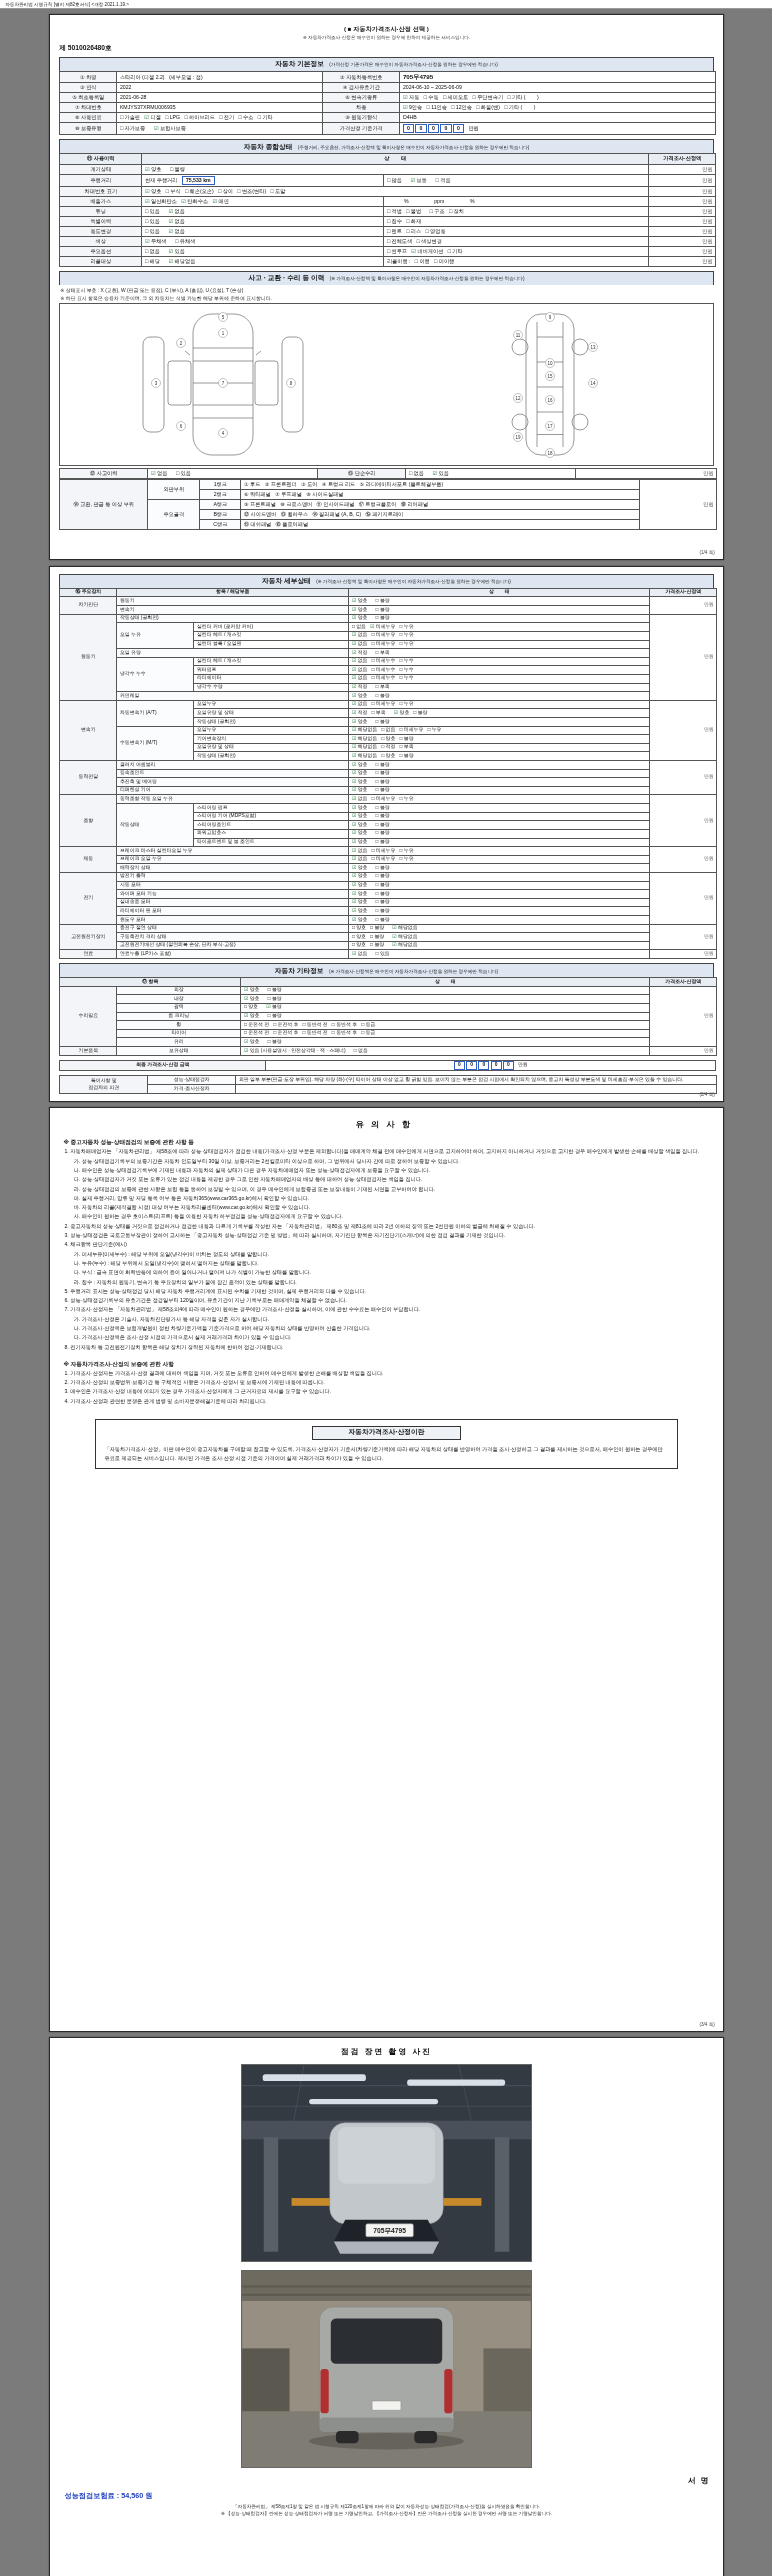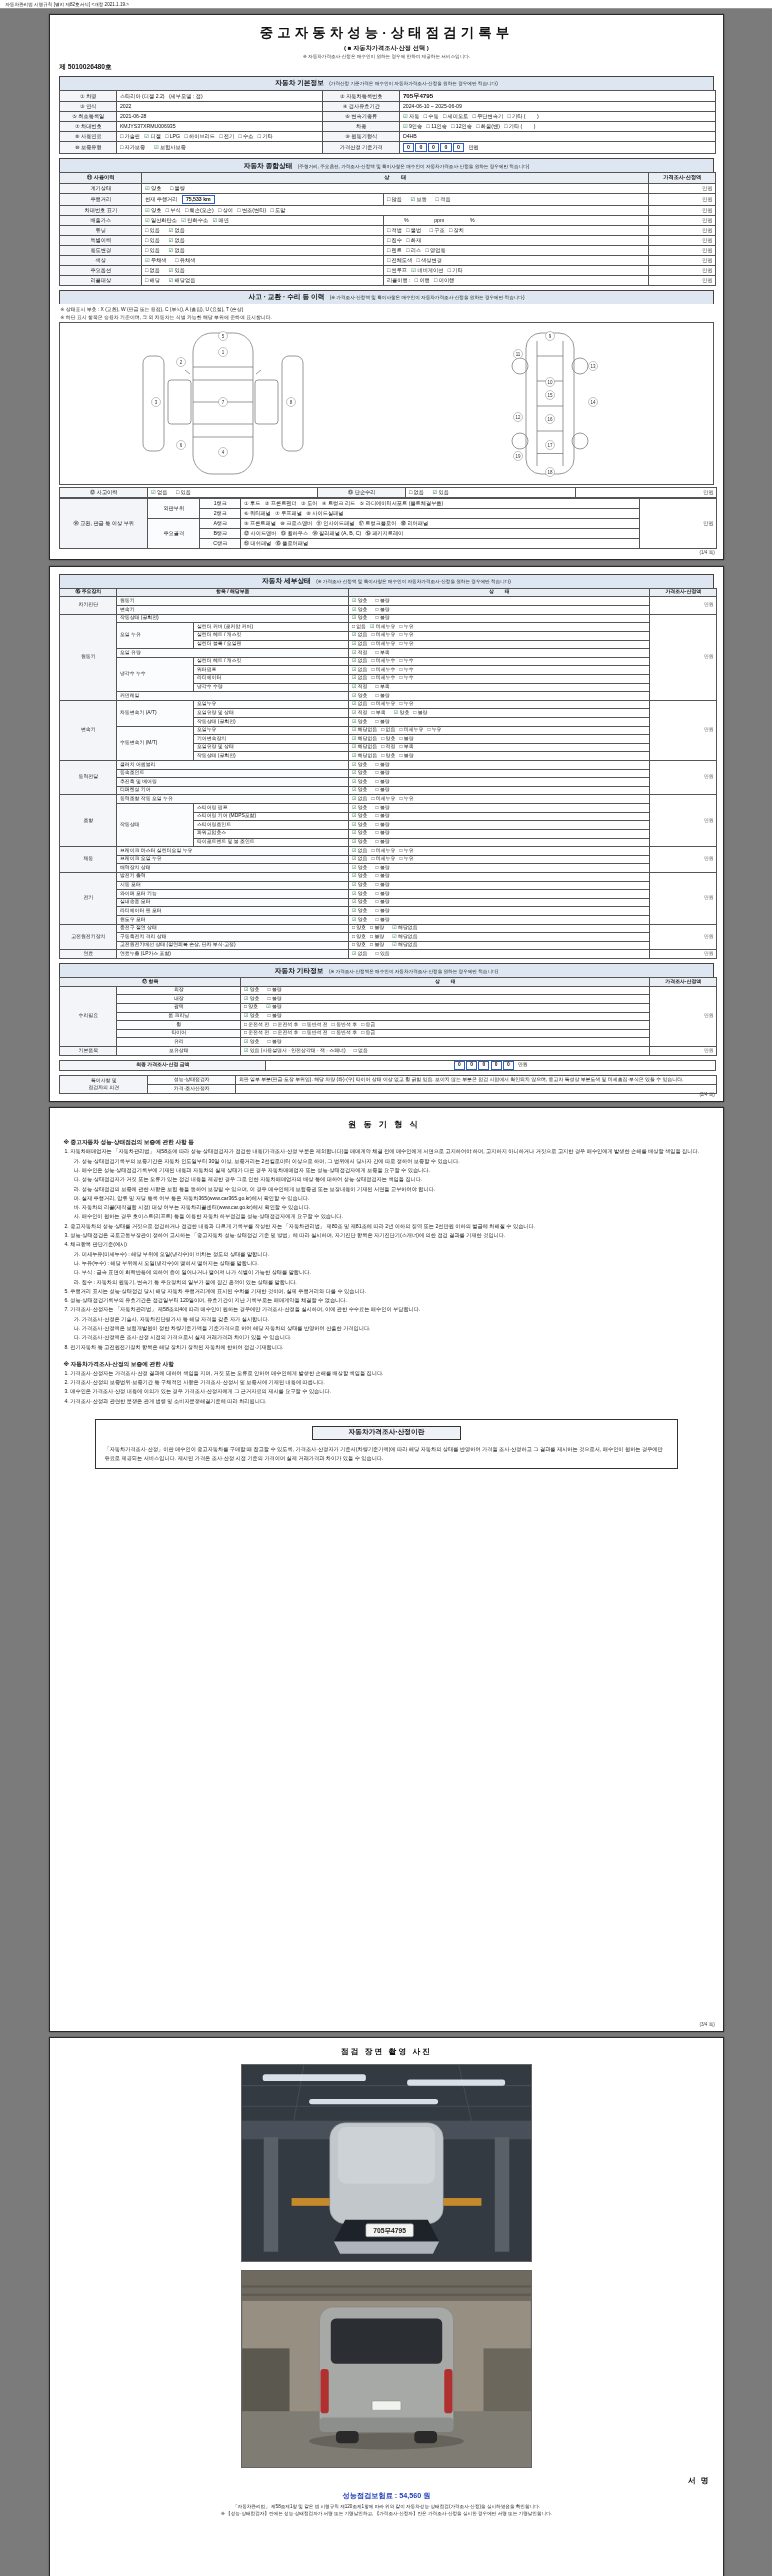--- a/index.html
+++ b/index.html
@@ -40,30 +40,29 @@
   .n.h{font-weight:bold;font-size:5.7px;margin-top:8.2px}
   .n.i1{margin-left:5.2px}
   .n.i2{margin-left:14.4px}
   .notice-box{border:1px solid #333;margin:13.4px 36px 0;padding:6.2px 8.2px}
   .nb-title{text-align:center;font-weight:bold;font-size:6.7px;border:0.5px solid #333;
             width:144px;margin:0 auto 5.2px;padding:1.5px;background:#eef2f7}
   .nb-body{font-size:5.2px;line-height:1.65}
   .photo-title{text-align:center;font-weight:bold;font-size:7.7px;letter-spacing:2.1px;margin:2.1px 0 6.2px}
   .photo{display:block;margin:0 auto 8.2px;border:0.5px solid #666;background:#222;width:289px;height:196px}
   .sign-head{text-align:right;font-weight:bold;font-size:7.7px;letter-spacing:5.2px;margin-top:7.2px}
-  .sign-fee{text-align:center;color:#1f3fbe;font-weight:bold;font-size:7.2px;margin:5.2px 5.2px 3.1px}
+  .sign-fee{text-align:left;color:#1f3fbe;font-weight:bold;font-size:7.2px;margin:5.2px 5.2px 3.1px}
   .sign-legal{font-size:4.6px;color:#222;margin:1.5px 4.1px;text-align:center}
 </style>
 </head>
 <body>
 
 <div class="topbar">자동차관리법 시행규칙 [별지 제82호서식] &lt;개정 2021.1.19.&gt;</div>
 
 <div class="page" id="p1">
-  <div class="title">중고자동차성능·상태점검기록부</div>
   <div class="title-sub">( ■ 자동차가격조사·산정 선택 )</div>
   <div class="title-note">※ 자동차가격조사·산정은 매수인이 원하는 경우에 한하여 제공하는 서비스입니다.</div>
   <div class="doc-no">제 5010026480호</div>
 
   <div class="band">
     <span class="bt">자동차 기본정보</span>
     <span class="bn">(가격산정 기준가격은 매수인이 자동차가격조사·산정을 원하는 경우에만 적습니다)</span>
   </div>
   <table class="tb">
     <colgroup>
@@ -656,21 +655,21 @@
           <td class="sub c">가격·조사산정자</td>
           <td></td>
         </tr>
       </tbody>
   </table>
 
   <div class="pagemark">(2/4 쪽)</div>
 </div>
 
 <div class="page" id="p3">
-  <div class="notice-title">원동기형식</div>
+  <div class="notice-title">유의사항</div>
   <div>
       <div class="n h">※ 중고자동차 성능·상태점검의 보증에 관한 사항 등</div>
       <div class="n i1">1. 자동차매매업자는 「자동차관리법」 제58조에 따라 성능·상태점검자가 점검한 내용(가격조사·산정 부분은 제외합니다)을 매매계약 체결 전에 매수인에게 서면으로 고지하여야 하며, 고지하지 아니하거나 거짓으로 고지한 경우 매수인에게 발생한 손해를 배상할 책임을 집니다.</div>
       <div class="n i2">가. 성능·상태점검기록부의 보증기간은 자동차 인도일부터 30일 이상, 보증거리는 2천킬로미터 이상으로 하며, 그 범위에서 당사자 간에 따로 정하여 보증할 수 있습니다.</div>
       <div class="n i2">나. 매수인은 성능·상태점검기록부에 기재된 내용과 자동차의 실제 상태가 다른 경우 자동차매매업자 또는 성능·상태점검자에게 보증을 요구할 수 있습니다.</div>
       <div class="n i2">다. 성능·상태점검자가 거짓 또는 오류가 있는 점검 내용을 제공한 경우 그로 인한 자동차매매업자의 배상 등에 대하여 성능·상태점검자는 책임을 집니다.</div>
       <div class="n i2">라. 성능·상태점검의 보증에 관한 사항은 보험 등을 통하여 보장될 수 있으며, 이 경우 매수인에게 보험증권 또는 보장내용이 기재된 서면을 교부하여야 합니다.</div>
       <div class="n i2">마. 실제 주행거리, 압류 및 저당 등록 여부 등은 자동차365(www.car365.go.kr)에서 확인할 수 있습니다.</div>
       <div class="n i2">바. 자동차의 리콜(제작결함 시정) 대상 여부는 자동차리콜센터(www.car.go.kr)에서 확인할 수 있습니다.</div>
       <div class="n i2">사. 매수인이 원하는 경우 호이스트(리프트) 등을 이용한 자동차 하부점검을 성능·상태점검자에게 요구할 수 있습니다.</div>

